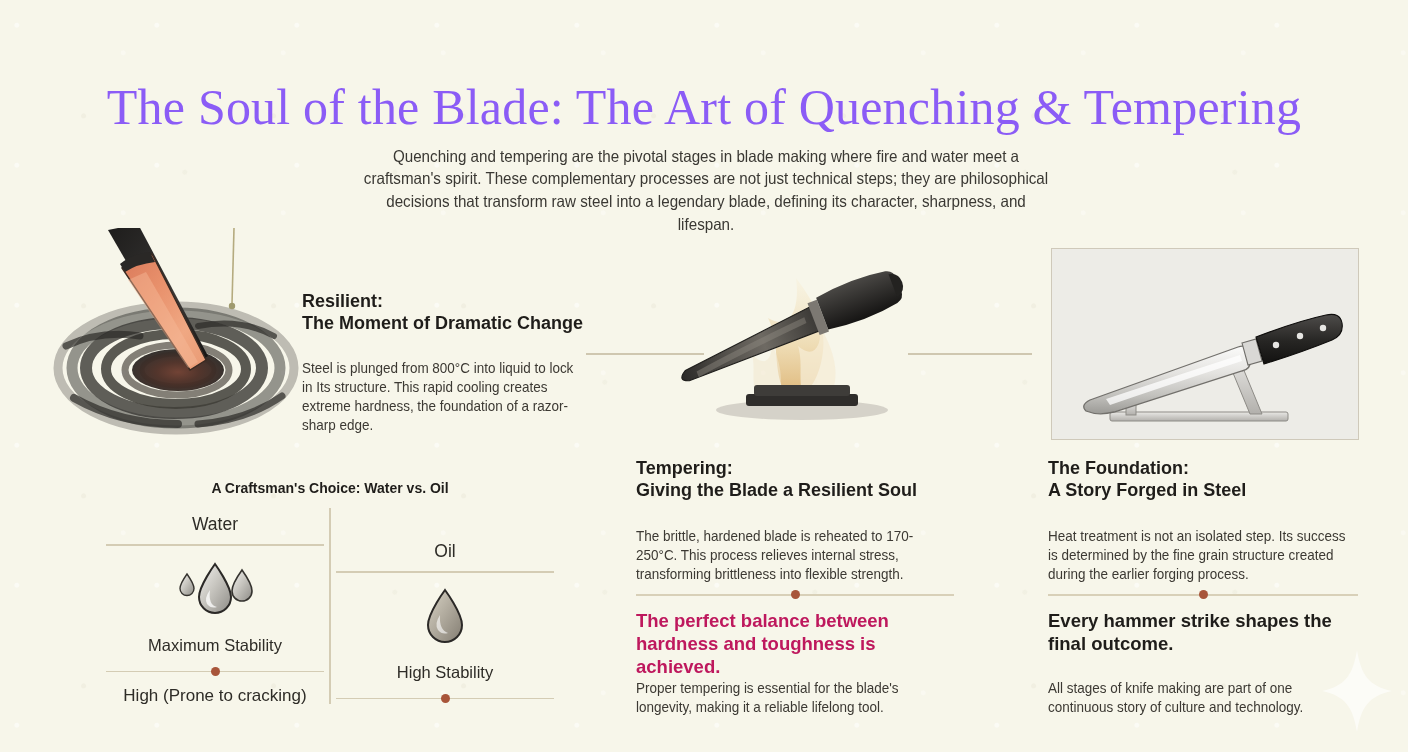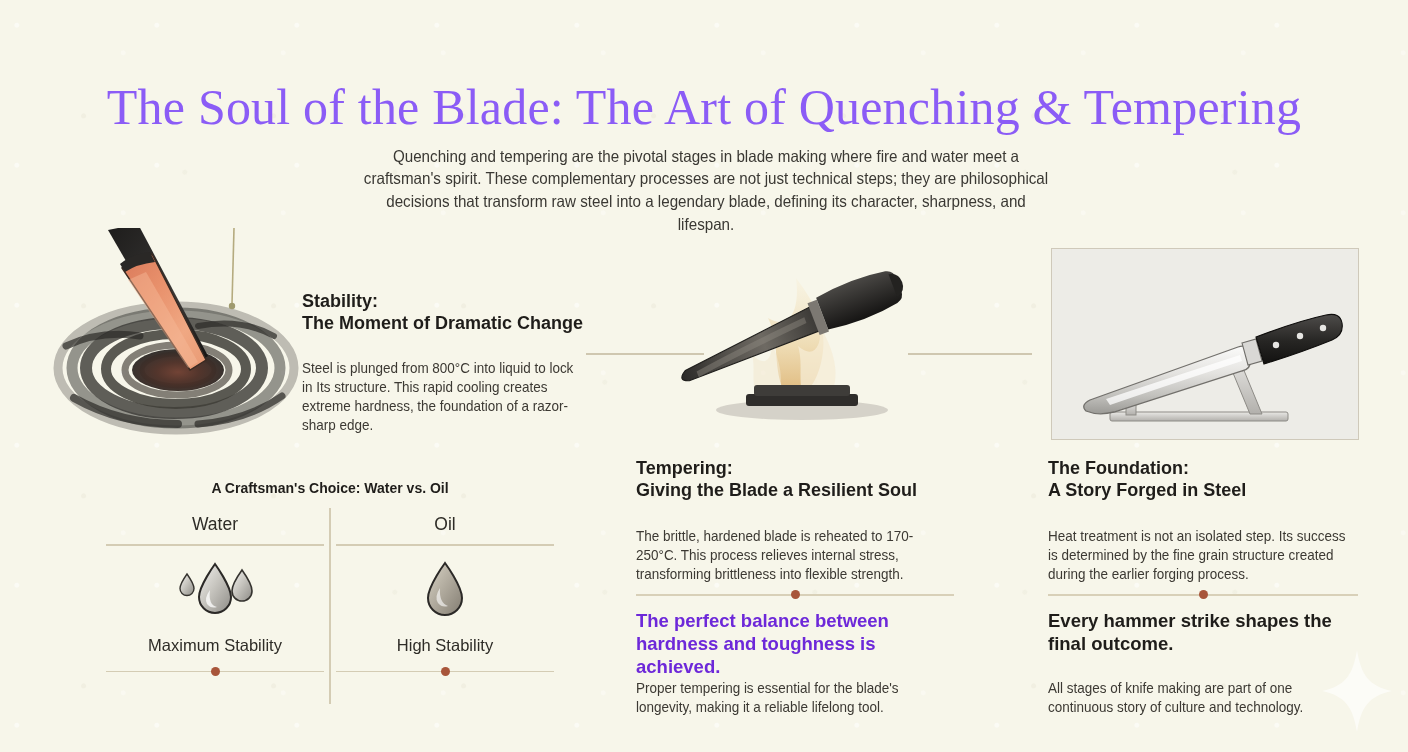--- a/index.html
+++ b/index.html
@@ -67,21 +67,21 @@
   .cmp-dot-rule::before{content:"";position:absolute;left:0;right:0;top:6px;height:1.5px;background:#d4ccb4;}
   .cmp-dot-rule .dot{position:absolute;left:50%;top:2px;margin-left:-4.5px;width:9px;height:9px;border-radius:50%;background:#a8553a;}
   .cmp-val{font-size:17px;color:#2e2c27;margin-top:7px;}
   #cmp-vsep{position:absolute;left:50%;top:-6px;width:1.5px;height:196px;background:#d4ccb4;margin-left:-.75px;}
 
   
   .illus-temper{position:absolute;left:14px;top:6px;width:300px;height:200px;}
   #temper-head{position:absolute;left:0;top:230px;width:320px;}
   #temper-body{position:absolute;left:0;top:288px;width:320px;}
   #temper-divider{position:absolute;left:0;top:360px;width:318px;height:14px;}
-  #temper-punch{position:absolute;left:0;top:382px;width:320px;font-size:18.5px;font-weight:700;line-height:1.24;color:#6d28d9;}
+  #temper-punch{position:absolute;left:0;top:382px;width:320px;font-size:18.5px;font-weight:700;line-height:1.24;color:#be185d;}
   #temper-foot{position:absolute;left:0;top:440px;width:300px;}
 
   .divline{position:relative;height:14px;}
   .divline::before{content:"";position:absolute;left:0;right:0;top:6px;height:1.5px;background:#d8d0b8;}
   .divline .dot{position:absolute;left:50%;top:2px;margin-left:-4.5px;width:9px;height:9px;border-radius:50%;background:#a8553a;}
 
   #photo-frame{
     position:absolute;left:3px;top:20px;width:308px;height:192px;
     background:#edece7;border:1px solid #cfc9ba;box-sizing:border-box;overflow:hidden;
   }
@@ -151,21 +151,21 @@
       <path d="M74 40 L104 26 L158 132 L142 142 Z" fill="url(#bladeHot)" stroke="#3a2a22" stroke-width="1.4"></path>
       <path d="M80 52 L98 44 L150 134 L140 140 Z" fill="#f6bb98" opacity=".45"></path>
       <path d="M72 36 q12 -10 30 -12 l5 10 q-18 2 -30 10 z" fill="#2a2826"></path>
     </g>
 
     <line x1="186" y1="0" x2="184" y2="76" stroke="#b5ab7f" stroke-width="1.6"></line>
     <circle cx="184" cy="78" r="3.2" fill="#9f9a6e"></circle>
   </svg>
 
   <div class="head-block" id="quench-head">
-    <span>Stability:</span>
+    <span>Resilient:</span>
     <span class="l2">The Moment of Dramatic Change</span>
   </div>
   <p class="body-text" id="quench-body">Steel is plunged from 800°C into liquid to lock in Its structure. This rapid cooling creates extreme hardness, the foundation of a razor-sharp edge.</p>
 
   <div id="compare">
     <div id="compare-title">A Craftsman's Choice: Water vs. Oil</div>
     <div id="compare-grid">
       <div id="cmp-vsep"></div>
 
       <div class="cmp-col">
@@ -183,20 +183,21 @@
             <path d="M13 14 C13 14 6 24 6 28.5 A7 7 0 0 0 20 28.5 C20 24 13 14 13 14 Z" fill="url(#dropW)" stroke="#35332f" stroke-width="1.4"></path>
             <path d="M41 4 C41 4 25 26 25 37 A16 16 0 0 0 57 37 C57 26 41 4 41 4 Z" fill="url(#dropW)" stroke="#2b2927" stroke-width="2"></path>
             <path d="M36 30 q-6 8 -3 14 q4 5 10 3 q-9 -2 -7 -17 z" fill="#ffffff" opacity=".75"></path>
             <path d="M68 10 C68 10 58 24 58 31 A10 10 0 0 0 78 31 C78 24 68 10 68 10 Z" fill="url(#dropW)" stroke="#35332f" stroke-width="1.6"></path>
           </svg>
         </div>
         <div class="cmp-attr">Maximum Stability</div>
         <div class="cmp-dot-rule">
             <span class="dot"></span>
           </div>
+        <div class="cmp-val">High (Prone to cracking)</div>
       </div>
 
       <div class="cmp-col">
         <div class="cmp-name">Oil</div>
         <div class="cmp-rule"></div>
         <div class="cmp-icon">
           <svg width="60" height="66" viewBox="0 0 60 66">
             <defs>
               <linearGradient id="dropO" x1="0" y1="0" x2="1" y2="1">
                 <stop offset="0%" stop-color="#d9d4c6"></stop>

